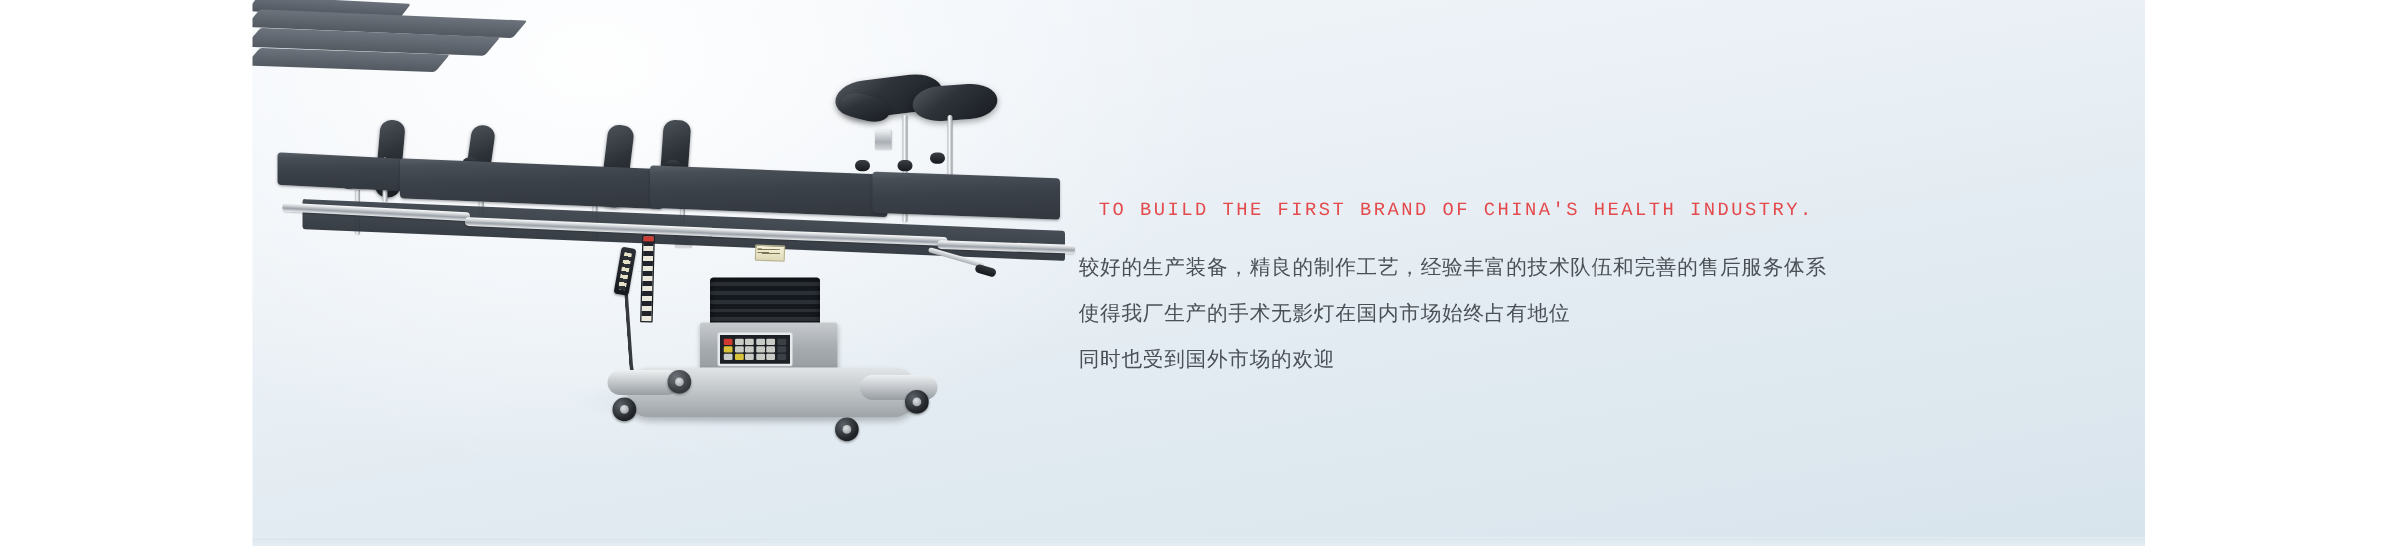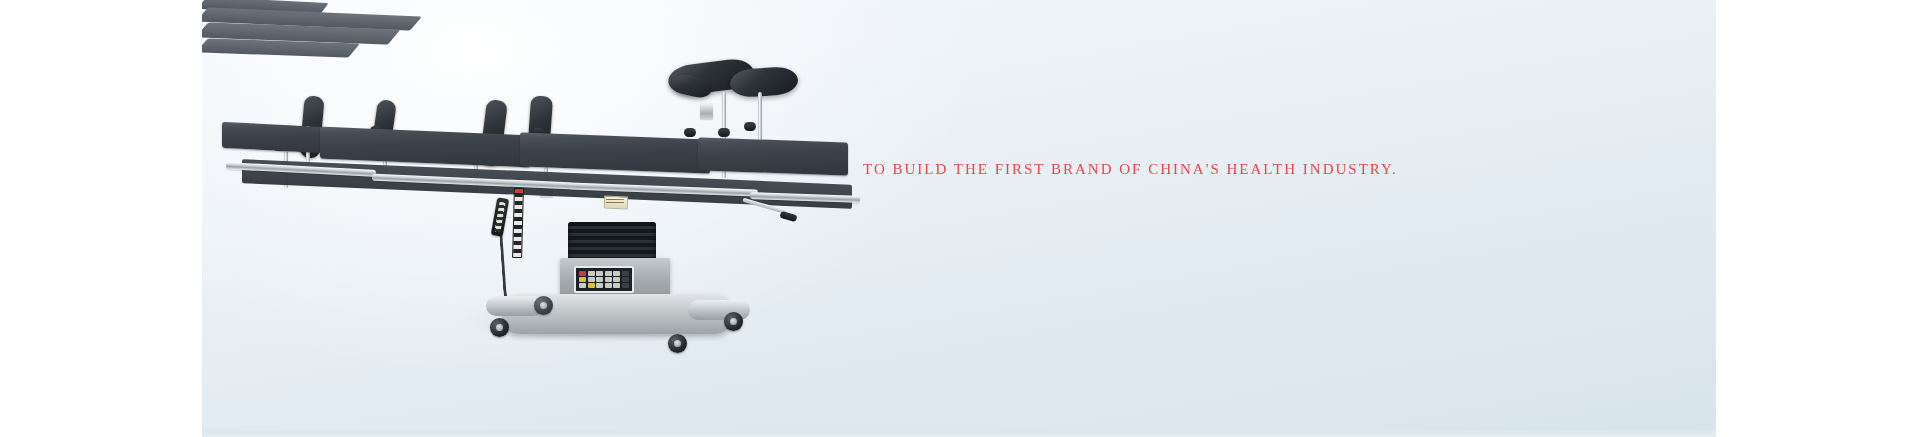--- a/index.html
+++ b/index.html
@@ -29,22 +29,22 @@
   
   .copy{position:absolute;left:660px;top:0;width:820px;height:430px;}
 
   .headline{
     position:absolute;left:0;top:44px;
     font-size:27px;line-height:40px;letter-spacing:9px;
     color:#3a3f45;font-weight:400;white-space:nowrap;
   }
 
   .tagline{
-    position:absolute;left:1px;top:158px;
-    font-family:Liberation Serif, serif;
+    position:absolute;left:17px;top:158px;
+    font-family:Liberation Mono, monospace;
     font-size:15px;line-height:22px;letter-spacing:2.0px;
     color:#e4494b;white-space:nowrap;
   }
 
   .body-copy{position:absolute;left:1px;top:196px;width:780px;}
   .body-line{
     font-size:16.5px;line-height:37px;letter-spacing:.6px;
     color:#4a5056;white-space:nowrap;
   }
 
@@ -337,19 +337,24 @@
       <div class="caster" style="left:332px;top:296px;opacity:.85;">
         <div class="caster-hub" style="left:6px;top:6px;"></div>
       </div>
     </div>
 
     <div class="copy">
 
 
       <div class="tagline">TO BUILD THE FIRST BRAND OF CHINA'S HEALTH INDUSTRY.</div>
 
+      <div class="body-copy">
+        <div class="body-line">较好的生产装备，精良的制作工艺，经验丰富的技术队伍和完善的售后服务体系</div>
+        <div class="body-line">使得我厂生产的手术无影灯在国内市场始终占有地位</div>
+        <div class="body-line">同时也受到国外市场的欢迎</div>
+      </div>
 
     </div>
   </div>
 
   <div class="banner-bottom-edge"></div>
 
 </div>
 
 </body></html>

